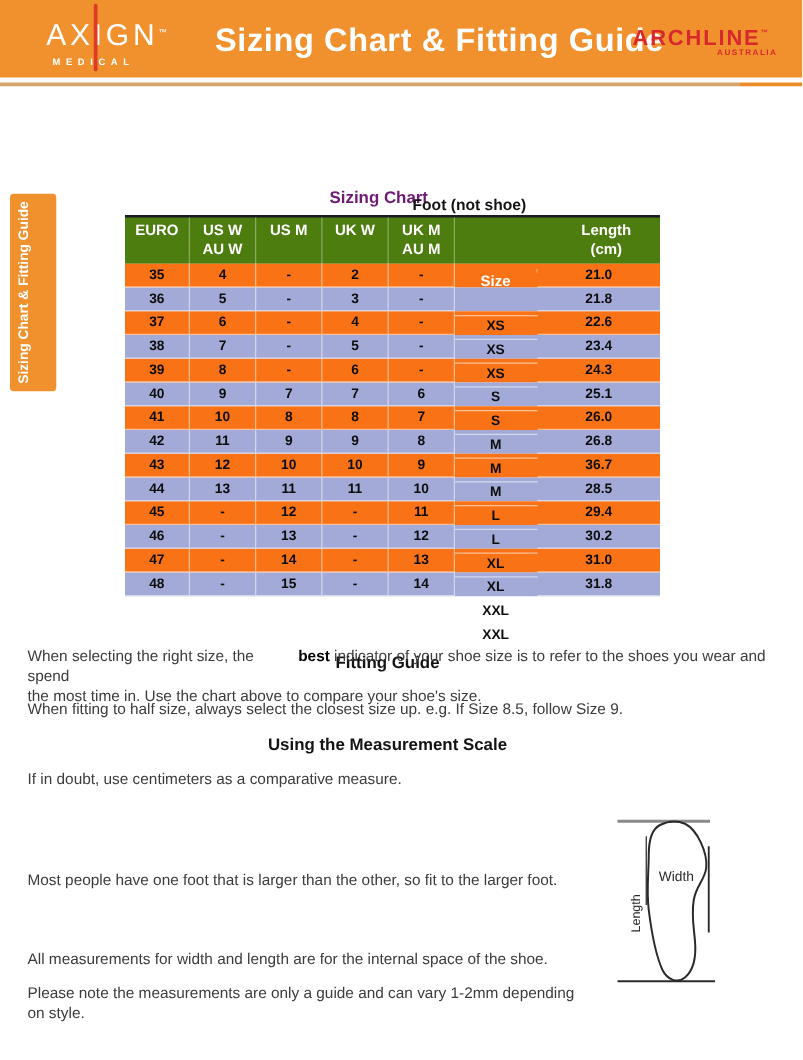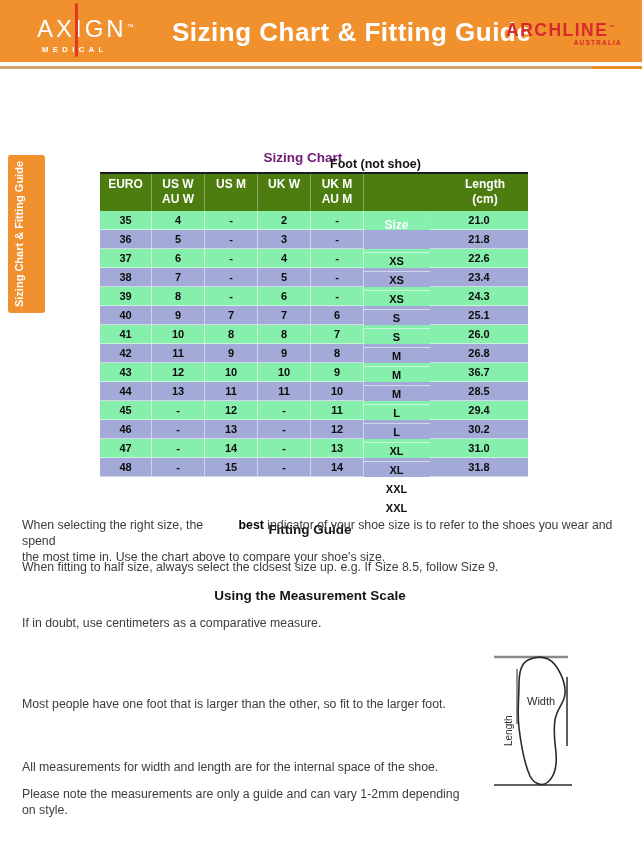--- a/index.html
+++ b/index.html
@@ -32,21 +32,21 @@
   .table-title{position:absolute;left:100px;top:150px;width:406px;text-align:center;
                font-size:13.5px;font-weight:bold;color:#701a75;}
   .table-note{position:absolute;left:330px;top:157px;width:184px;
               font-size:12.5px;font-weight:bold;color:#141414;}
   .size-table{position:absolute;left:100px;top:172px;width:428px;}
   .thead{display:flex;background:#4d7c0f;border-top:2px solid #1b1b24;height:37px;}
   .th{color:#fff;font-size:12px;font-weight:bold;text-align:center;padding-top:3px;line-height:15px;
       border-right:1px solid rgba(255,255,255,0.35);box-sizing:border-box;}
   .th:last-child{border-right:none;}
   .tr{display:flex;height:19px;}
-  .tr.odd{background:#86efac;}
+  .tr.odd{background:#f97316;}
   .tr.even{background:#A3AAD8;}
   .td{font-size:11px;font-weight:bold;color:#0d0d0d;text-align:center;line-height:19px;
       border-right:1px solid rgba(255,255,255,0.5);border-bottom:1px solid rgba(255,255,255,0.55);box-sizing:border-box;}
   .td:last-child{border-right:none;}
   .col0{width:52px;} .col1{width:53px;} .col2{width:53px;} .col3{width:53px;}
   .col4{width:53px;} .col5{width:66px;margin-top:41px;} .col6{width:98px;}
   .th.col6{padding-left:12px;}
 
   
   .section-heading{position:absolute;left:20px;width:580px;text-align:center;

